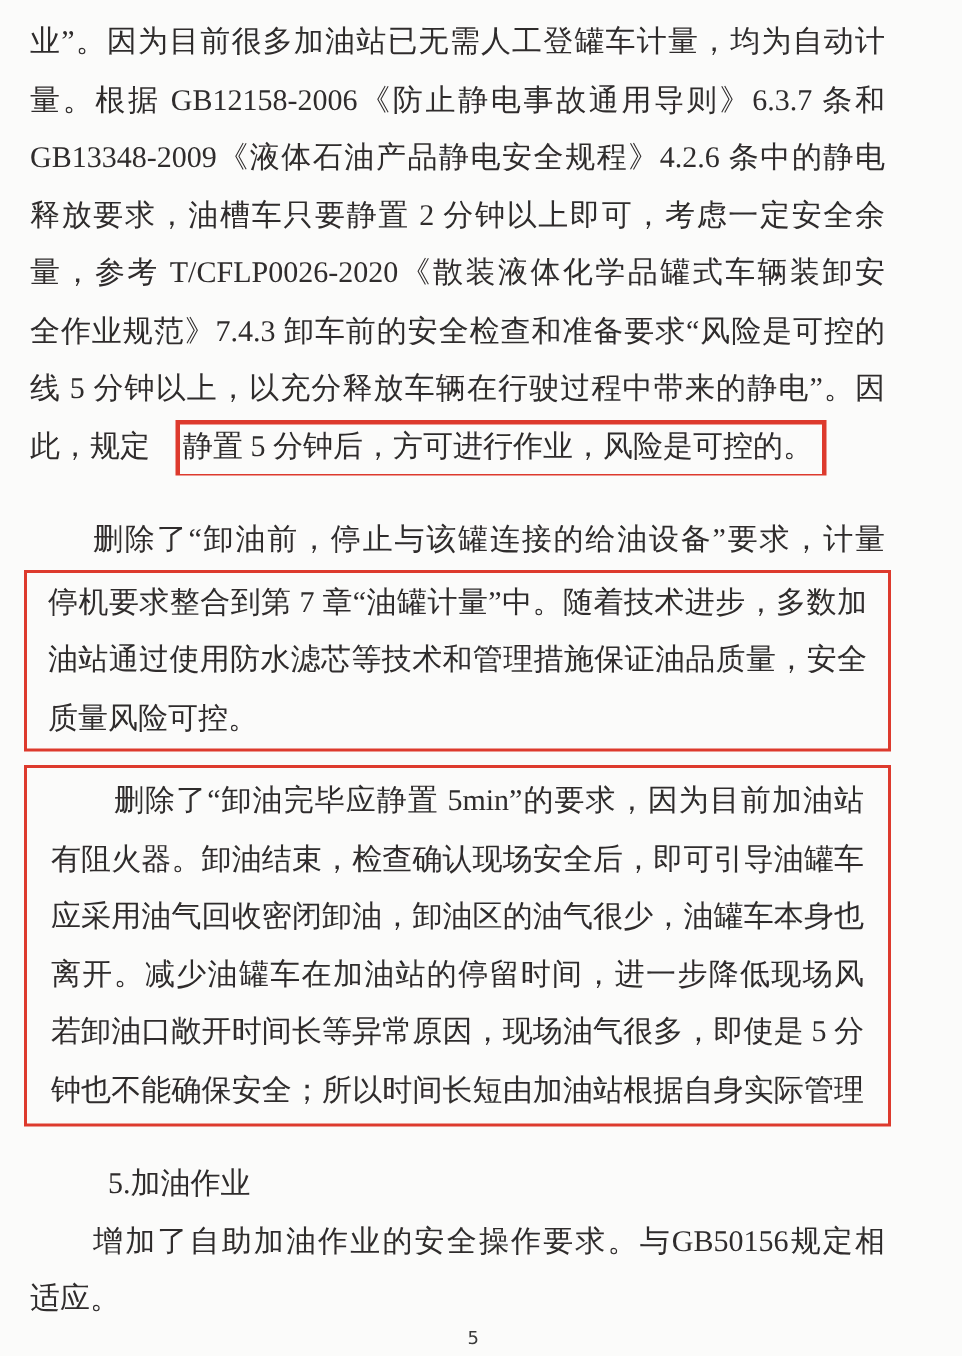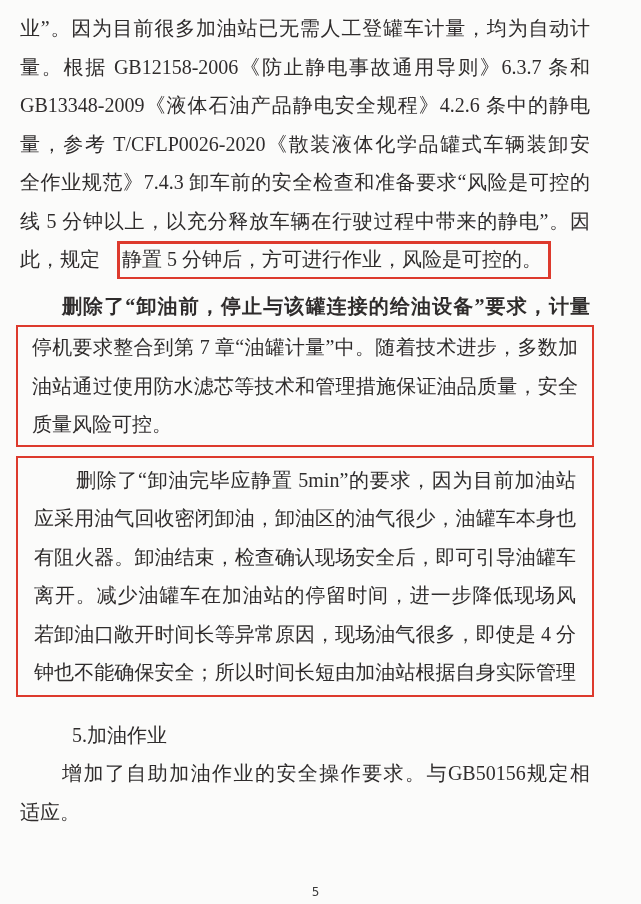--- a/index.html
+++ b/index.html
@@ -31,21 +31,21 @@
     text-align-last: left;
   }
   .indent { text-indent: 42px; }
   .indent-lg { text-indent: 52px; }
   .redbox {
     border: 2px solid #dd3a2d;
     margin: 0 -4px;
     padding: 1px 14px;
   }
   .redbox.second { margin-top: 9px; padding: 3px 16px; }
-  .intro-line { margin-top: 8px; font-weight: bold; }
+  .intro-line { margin-top: 24px; }
   .heading-line { margin-top: 19px; }
   .inline-redbox {
     border: 3px solid #dd3a2d;
     padding: 4px 6px 7px 2px;
     margin-left: 17px;
   }
   .page-number {
     position: absolute;
     left: 0; right: 0; bottom: 1px;
     height: 18px;
@@ -57,41 +57,42 @@
   }
 </style>
 </head>
 <body>
 
 <div class="page">
 
   <div class="line">业”。因为目前很多加油站已无需人工登罐车计量，均为自动计</div>
   <div class="line">量。根据 GB12158-2006《防止静电事故通用导则》6.3.7 条和</div>
   <div class="line">GB13348-2009《液体石油产品静电安全规程》4.2.6 条中的静电</div>
+  <div class="line">释放要求，油槽车只要静置 2 分钟以上即可，考虑一定安全余</div>
   <div class="line">量，参考 T/CFLP0026-2020《散装液体化学品罐式车辆装卸安</div>
   <div class="line">全作业规范》7.4.3 卸车前的安全检查和准备要求“风险是可控的</div>
   <div class="line">线 5 分钟以上，以充分释放车辆在行驶过程中带来的静电”。因</div>
   <div class="line left">
     <span>此，规定</span><span class="inline-redbox"><span>静置 5 分钟后，方可进行作业，风险是可控的。</span></span>
   </div>
 
   <div class="line indent intro-line">删除了“卸油前，停止与该罐连接的给油设备”要求，计量</div>
 
   <div class="redbox">
     <div class="line">停机要求整合到第 7 章“油罐计量”中。随着技术进步，多数加</div>
     <div class="line">油站通过使用防水滤芯等技术和管理措施保证油品质量，安全</div>
     <div class="line left">质量风险可控。</div>
   </div>
 
   <div class="redbox second">
     <div class="line indent">删除了“卸油完毕应静置 5min”的要求，因为目前加油站均</div>
+    <div class="line">有阻火器。卸油结束，检查确认现场安全后，即可引导油罐车</div>
     <div class="line">应采用油气回收密闭卸油，卸油区的油气很少，油罐车本身也</div>
-    <div class="line">有阻火器。卸油结束，检查确认现场安全后，即可引导油罐车</div>
     <div class="line">离开。减少油罐车在加油站的停留时间，进一步降低现场风险。</div>
-    <div class="line">若卸油口敞开时间长等异常原因，现场油气很多，即使是 4 分</div>
+    <div class="line">若卸油口敞开时间长等异常原因，现场油气很多，即使是 5 分</div>
     <div class="line">钟也不能确保安全；所以时间长短由加油站根据自身实际管理</div>
   </div>
 
   <div class="line left indent-lg heading-line">5.加油作业</div>
 
   <div class="line indent">增加了自助加油作业的安全操作要求。与GB50156规定相</div>
   <div class="line left">适应。</div>
 
   <div class="page-number">5</div>
 

